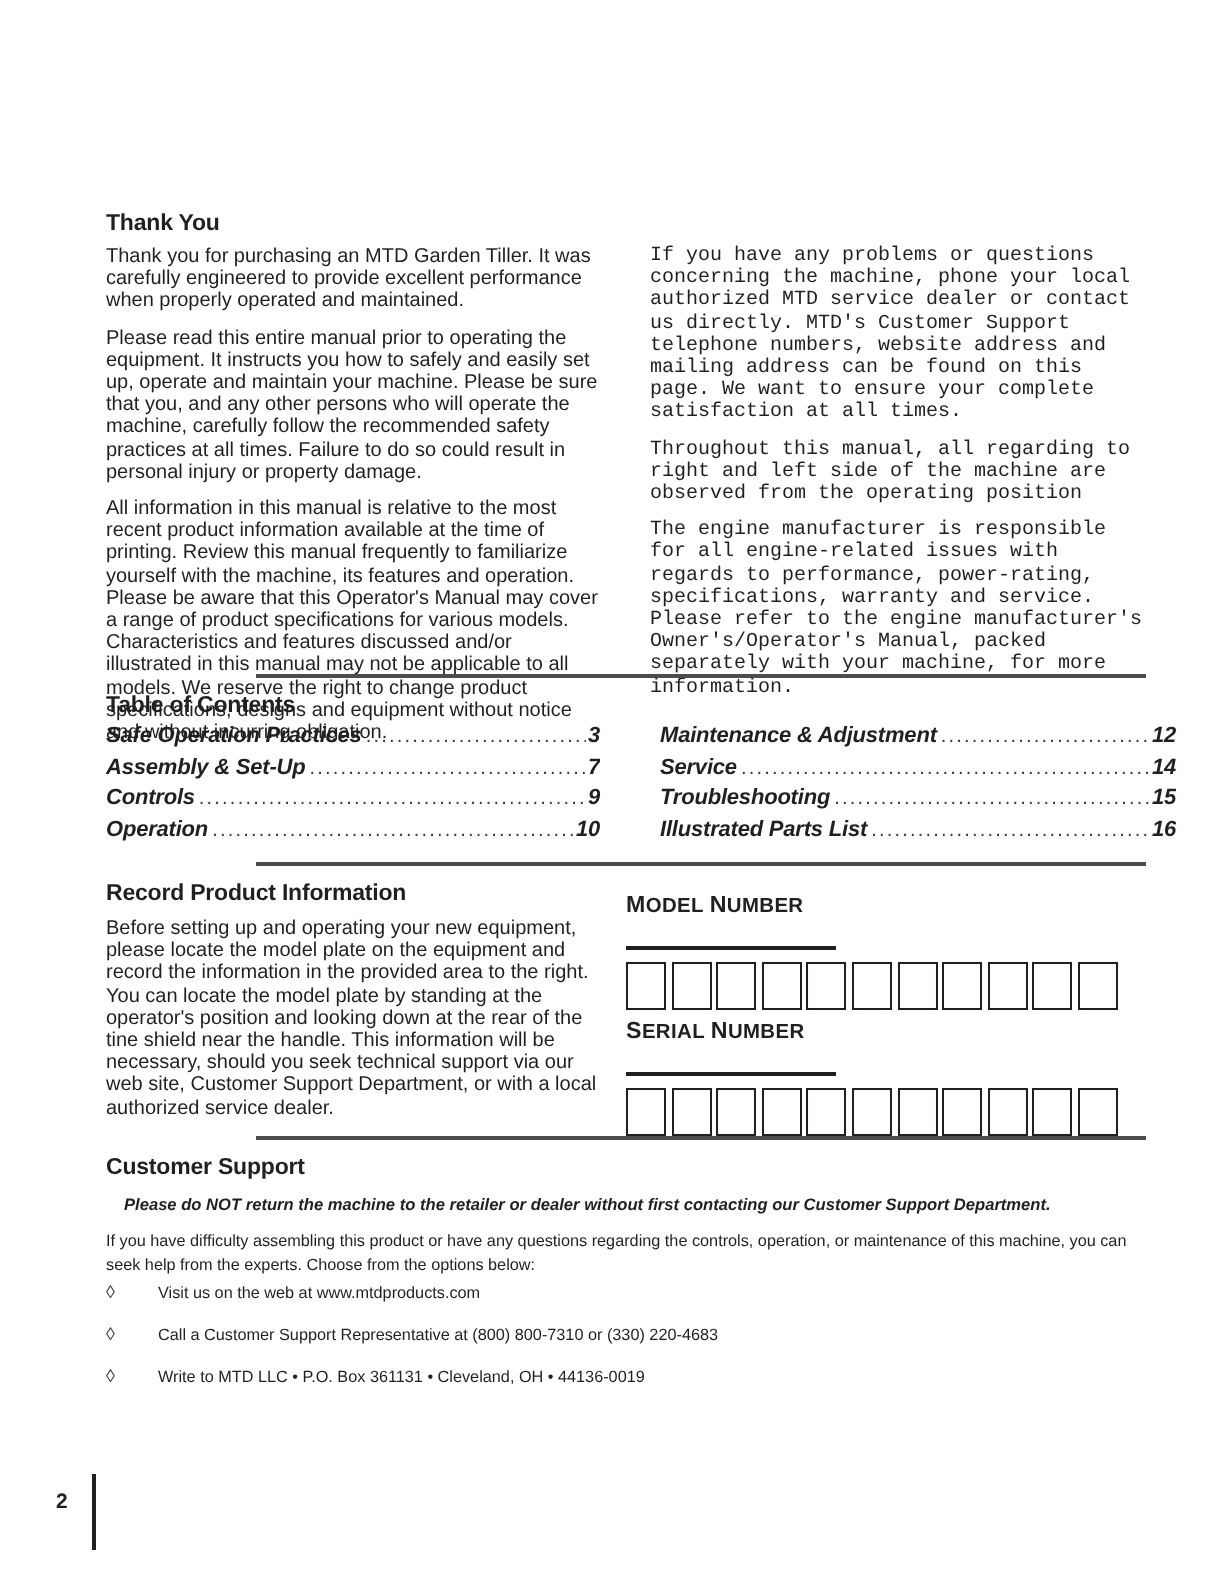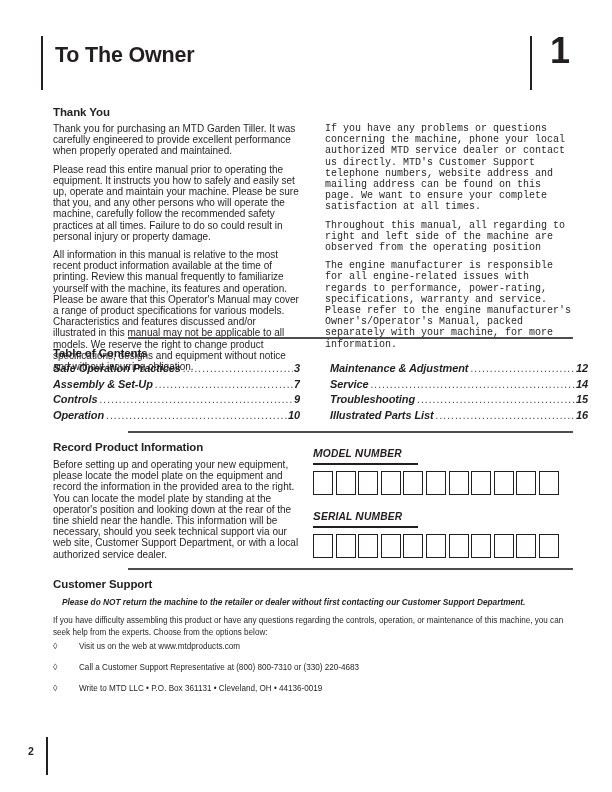--- a/index.html
+++ b/index.html
@@ -143,23 +143,22 @@
   #serial-block { left: 313px; top: 506px; }
 
   .num-label {
     font-size: 10.2px;
     font-weight: bold;
     color: #231f20;
     font-variant: small-caps;
     text-transform: uppercase;
     letter-spacing: 0.2px;
     display: inline-block;
-    padding-bottom: 2px;
+    padding-bottom: 12px;
     line-height: 12px;
-    font-style: italic;
   }
   .num-label .first { font-size: 11.6px; }
   .num-underline {
     width: 105px;
     height: 1.6px;
     background: #231f20;
     margin-top: 1px;
   }
   .boxes {
     display: flex;
@@ -242,26 +241,20 @@
     width: 1.6px;
     height: 38px;
     background: #231f20;
   }
 </style>
 </head>
 <body>
 
 <div class="page">
 
-  <div class="header">
-    <div class="header-rule-left"></div>
-    <div class="header-title">To The Owner</div>
-    <div class="header-rule-right"></div>
-    <div class="header-chapter">1</div>
-  </div>
 
   <div class="sec-head" id="thankyou-head">Thank You</div>
 
   <div class="col" id="thankyou-left">
     <p>Thank you for purchasing an MTD Garden Tiller.  It was carefully engineered to provide excellent performance when properly operated and maintained.</p>
     <p>Please read this entire manual prior to operating the equipment. It instructs you how to safely and easily set up, operate and maintain your machine.  Please be sure that you, and any other persons who will operate the machine, carefully follow the recommended safety practices at all times.  Failure to do so could result in personal injury or property damage.</p>
     <p>All information in this manual is relative to the most recent product information available at the time of printing.  Review this manual frequently to familiarize yourself with the machine, its features and operation.  Please be aware that this Operator's Manual may cover a range of product specifications for various models. Characteristics and features discussed and/or illustrated in this manual may not be applicable to all models. We reserve the right to change product specifications, designs and equipment without notice and without incurring obligation.</p>
   </div>
 
   <div class="col" id="thankyou-right">

